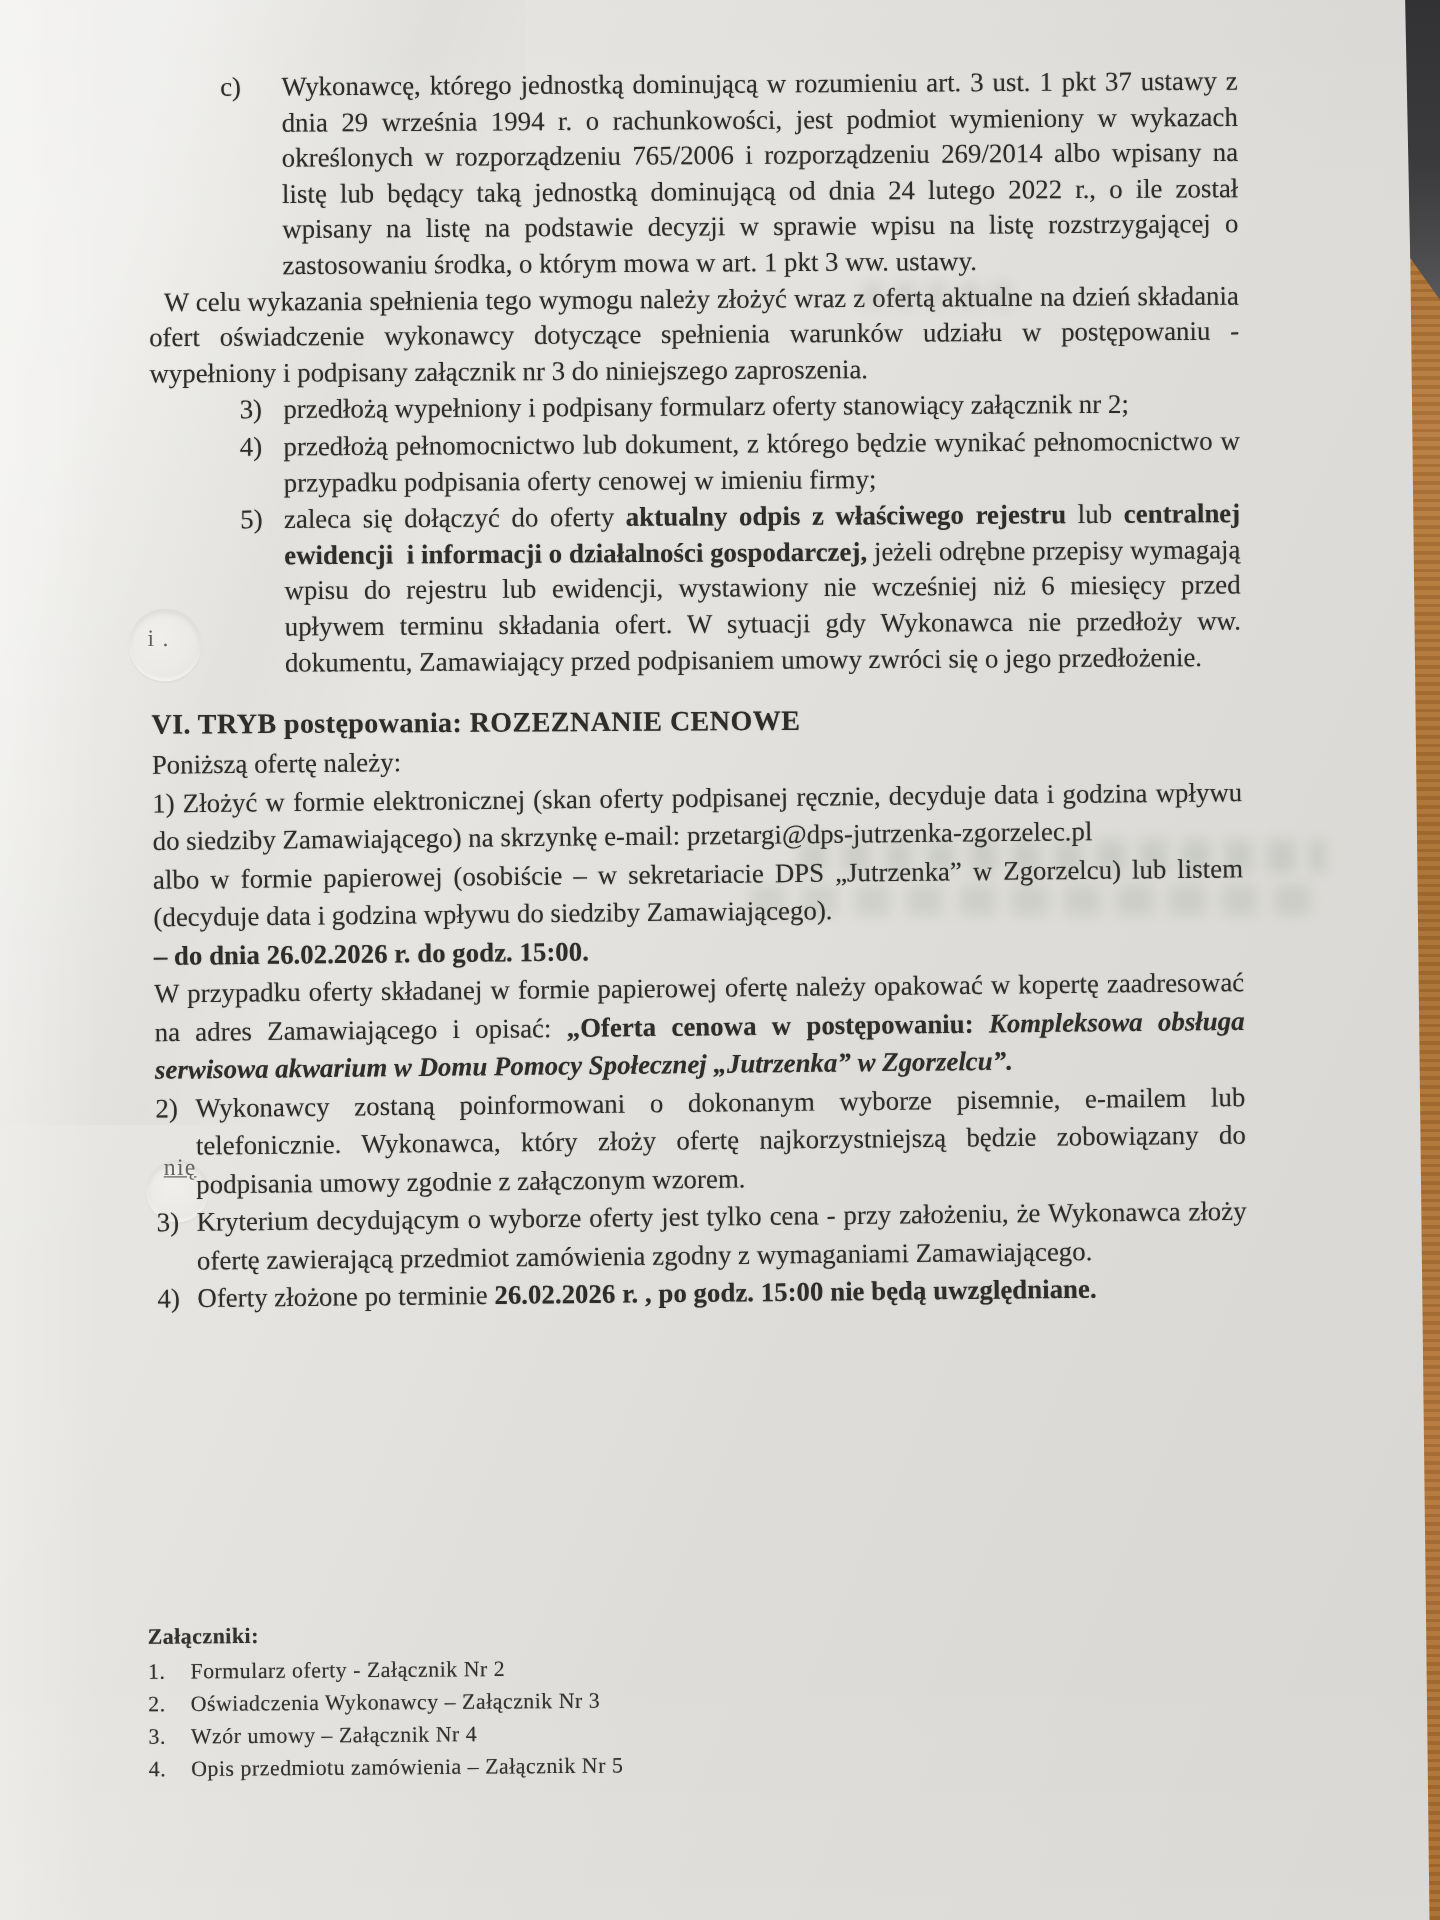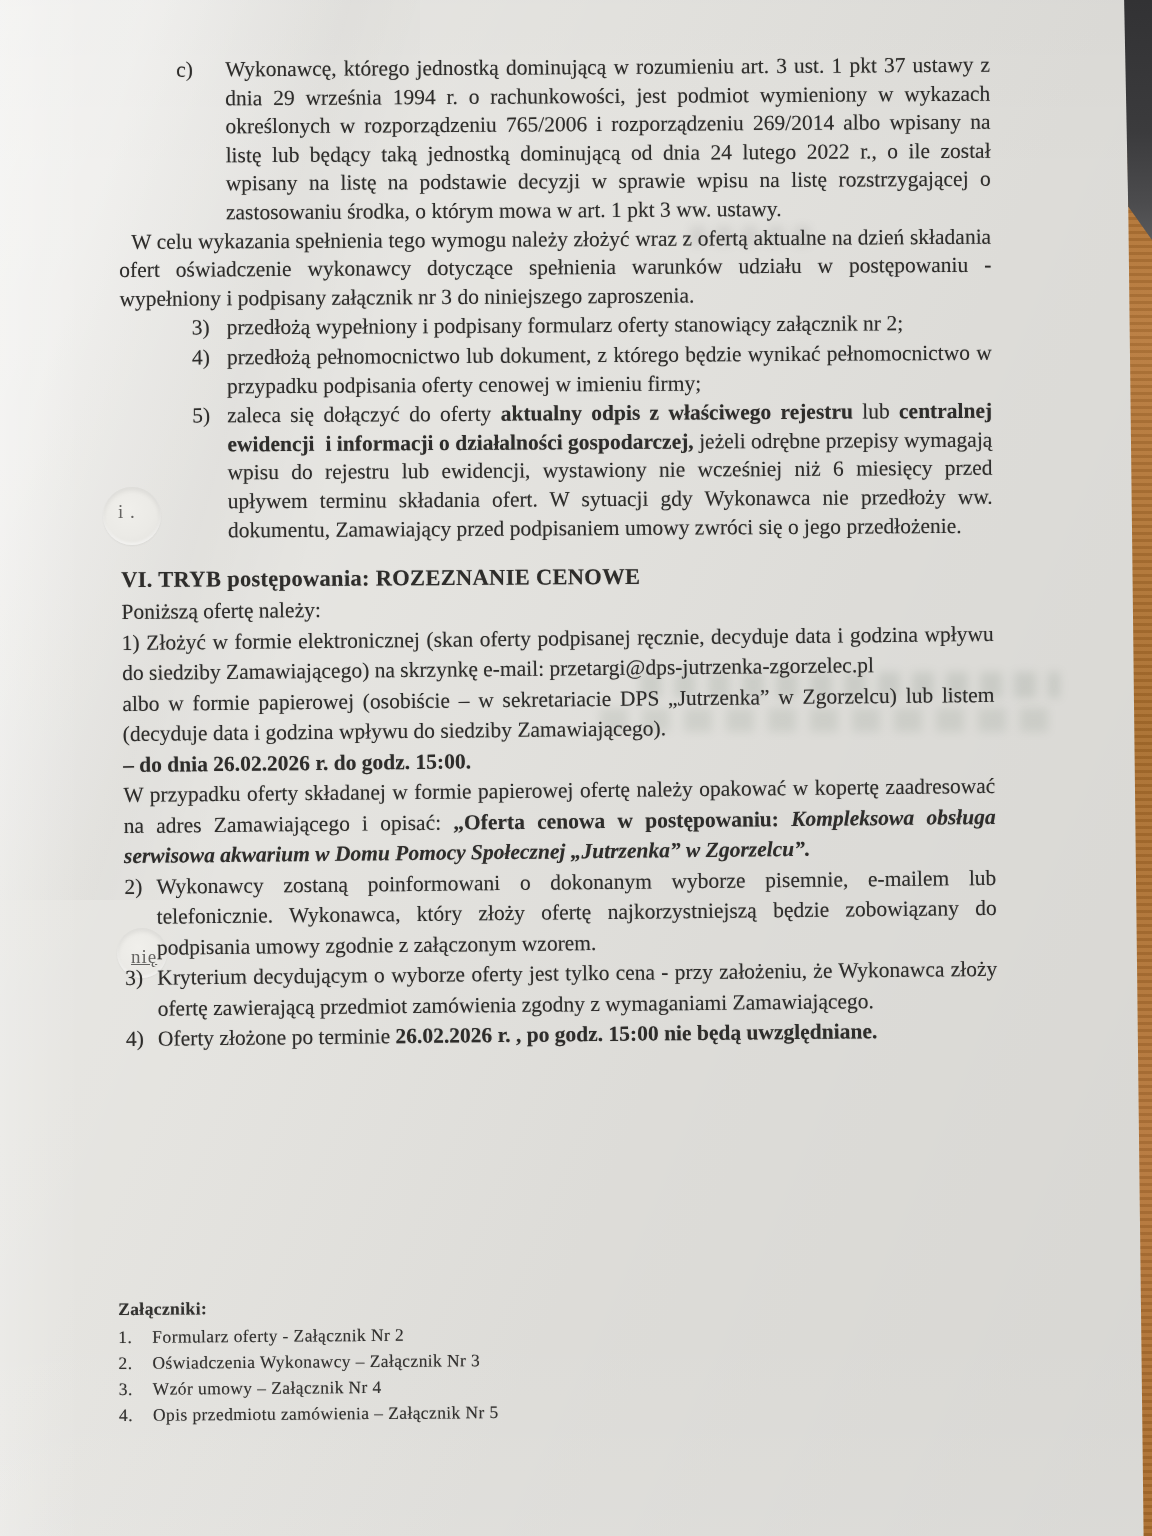--- a/index.html
+++ b/index.html
@@ -41,21 +41,21 @@
     background:radial-gradient(circle at 42% 38%, #f0efeb 0%, #ebeae6 55%, #e2e1dd 100%);
     box-shadow:inset 0 3px 5px rgba(0,0,0,0.07), inset 0 -2px 3px rgba(255,255,255,0.55), 0 1px 2px rgba(0,0,0,0.05);
   }
   .hole-1{left:103px;top:487px;width:58px;height:58px;}
   .hole-2{left:117px;top:928px;width:50px;height:50px;}
   .hole-text{
     position:absolute;color:#4e4d4b;opacity:0.85;
     font-size:19px;filter:blur(0.4px);letter-spacing:1px;
   }
   .ht-1{left:118px;top:501px;}
-  .ht-2{left:131px;top:946px;font-style:normal;text-decoration:underline;}
+  .ht-2{left:131px;top:924px;font-style:normal;text-decoration:underline;}
   
   .ghost{position:absolute;pointer-events:none;filter:blur(5px);}
   .ghost-1{
     left:640px;top:672px;width:420px;height:26px;opacity:0.14;
     background:repeating-linear-gradient(90deg,#5d6e5f 0 22px, transparent 22px 34px);
   }
   .ghost-1b{
     left:600px;top:708px;width:460px;height:24px;opacity:0.12;
     background:repeating-linear-gradient(90deg,#60705f 0 28px, transparent 28px 42px);
   }

